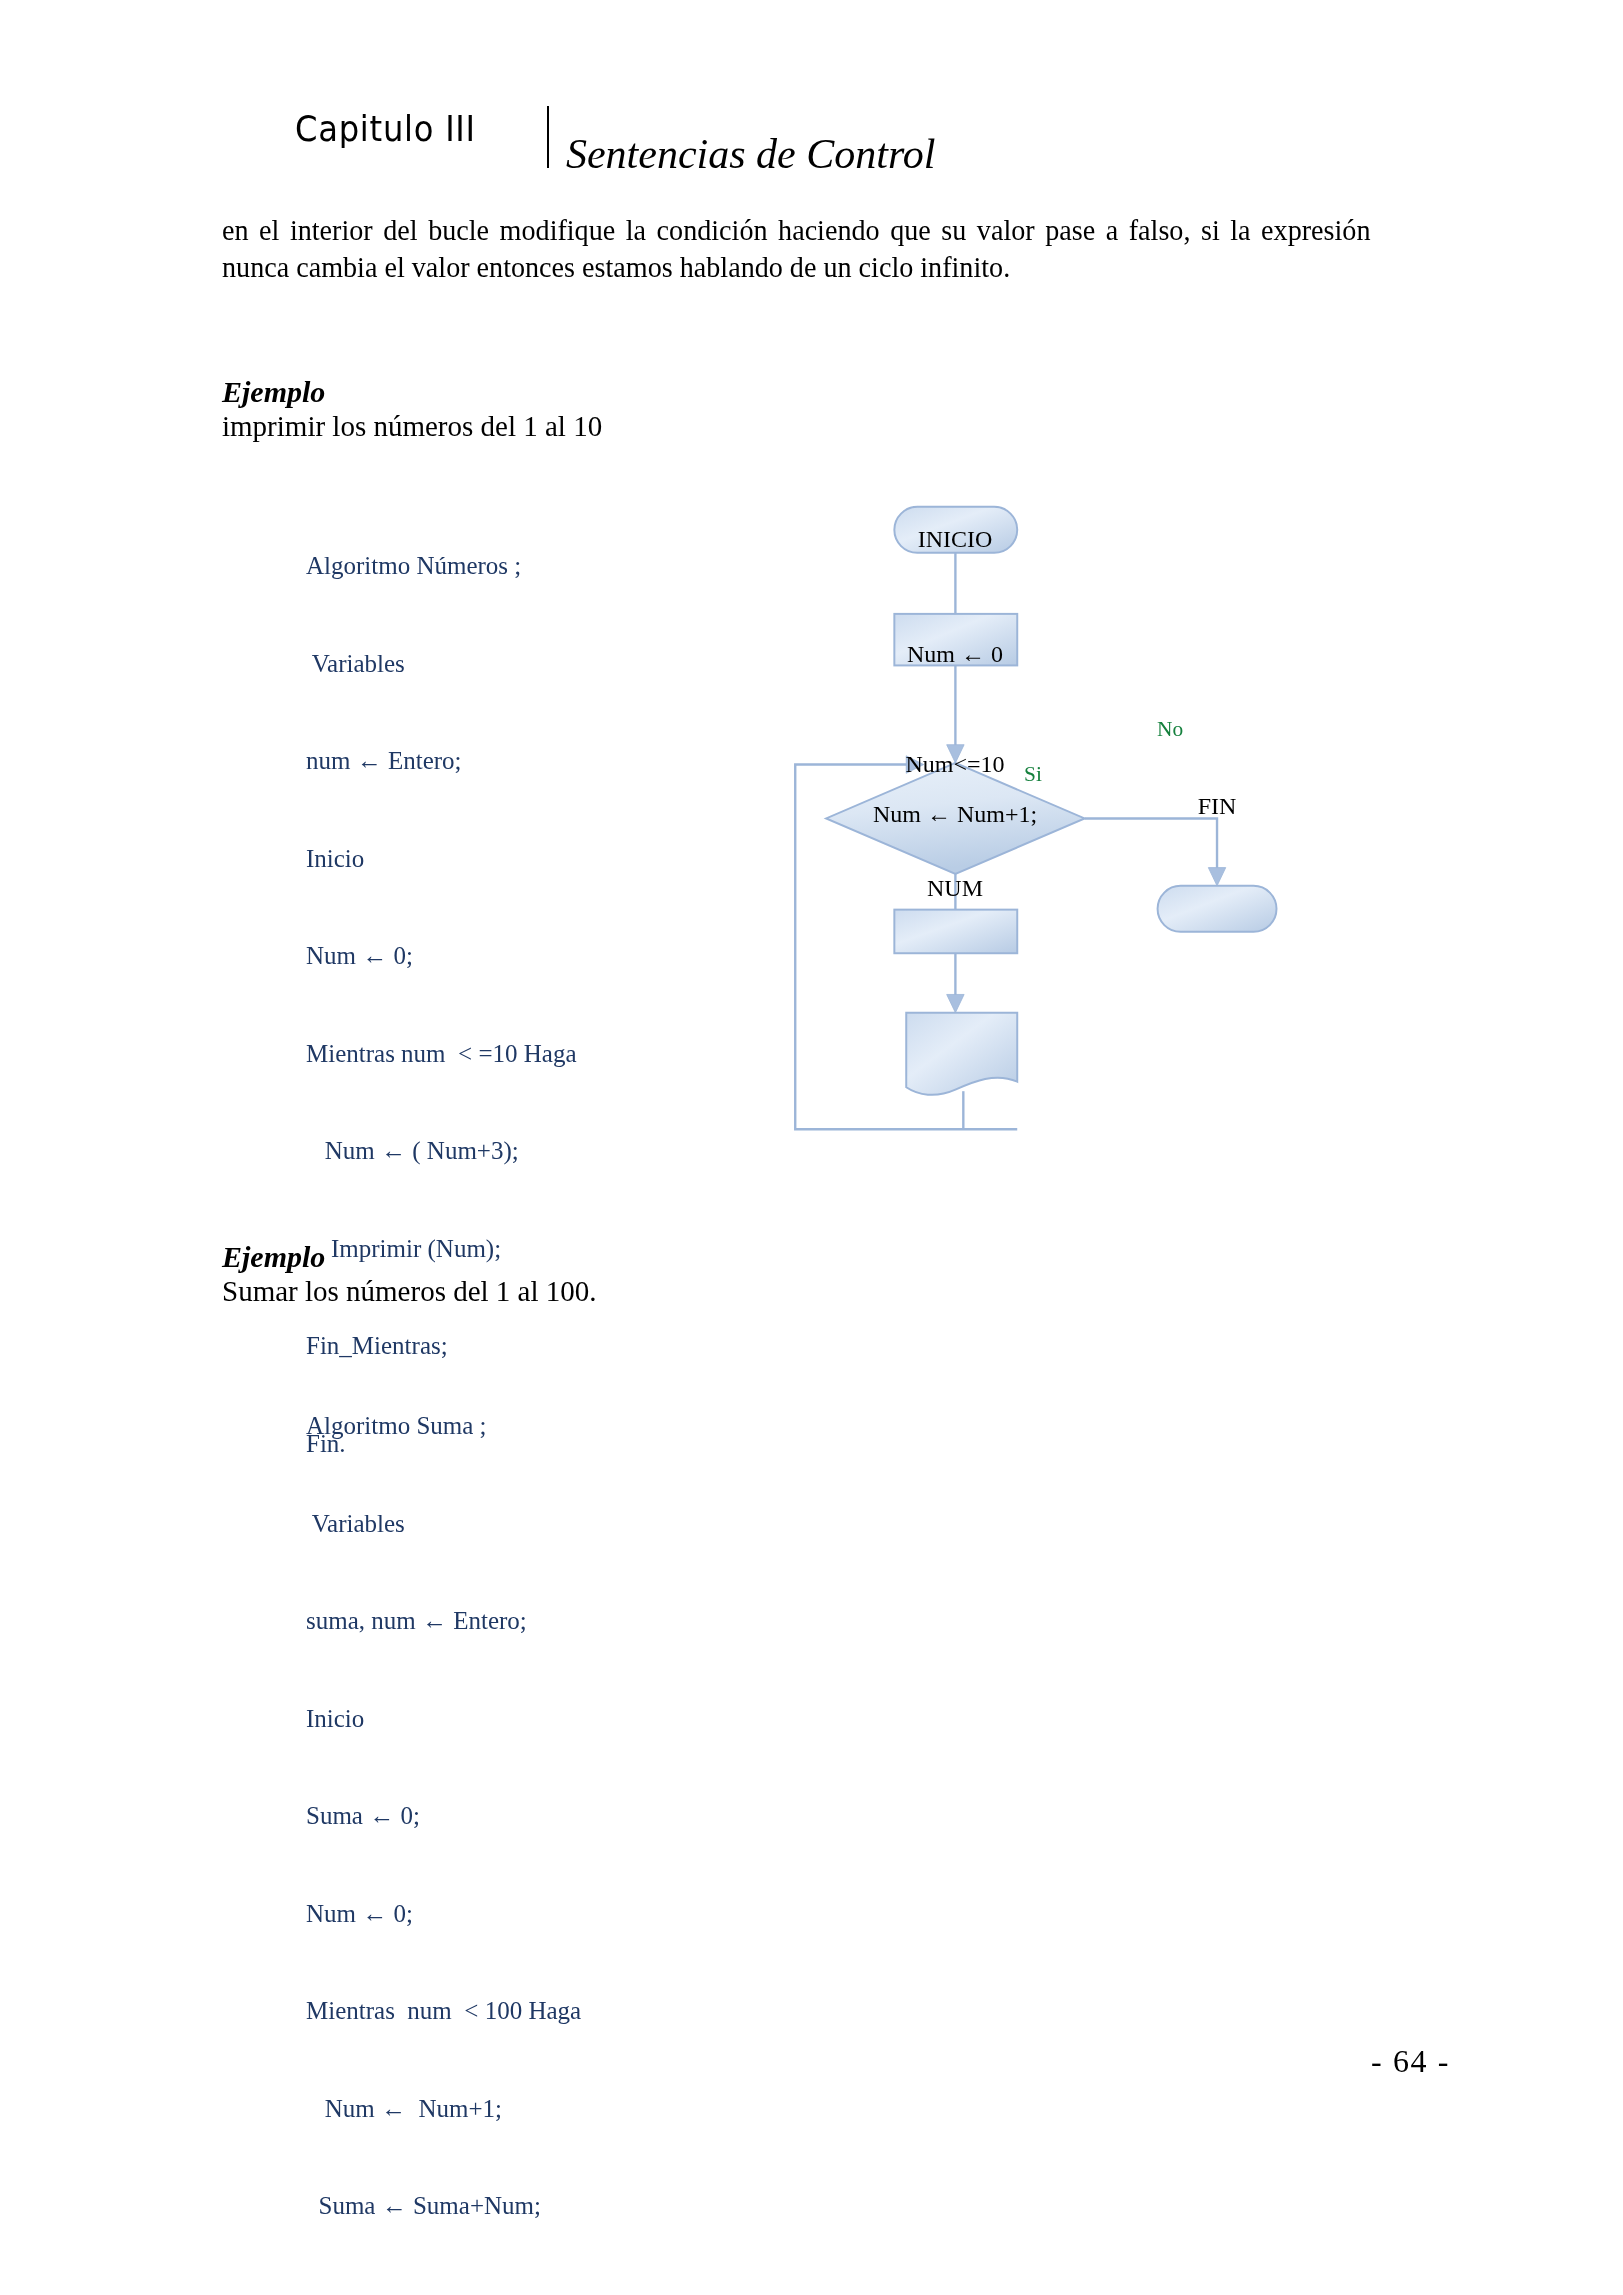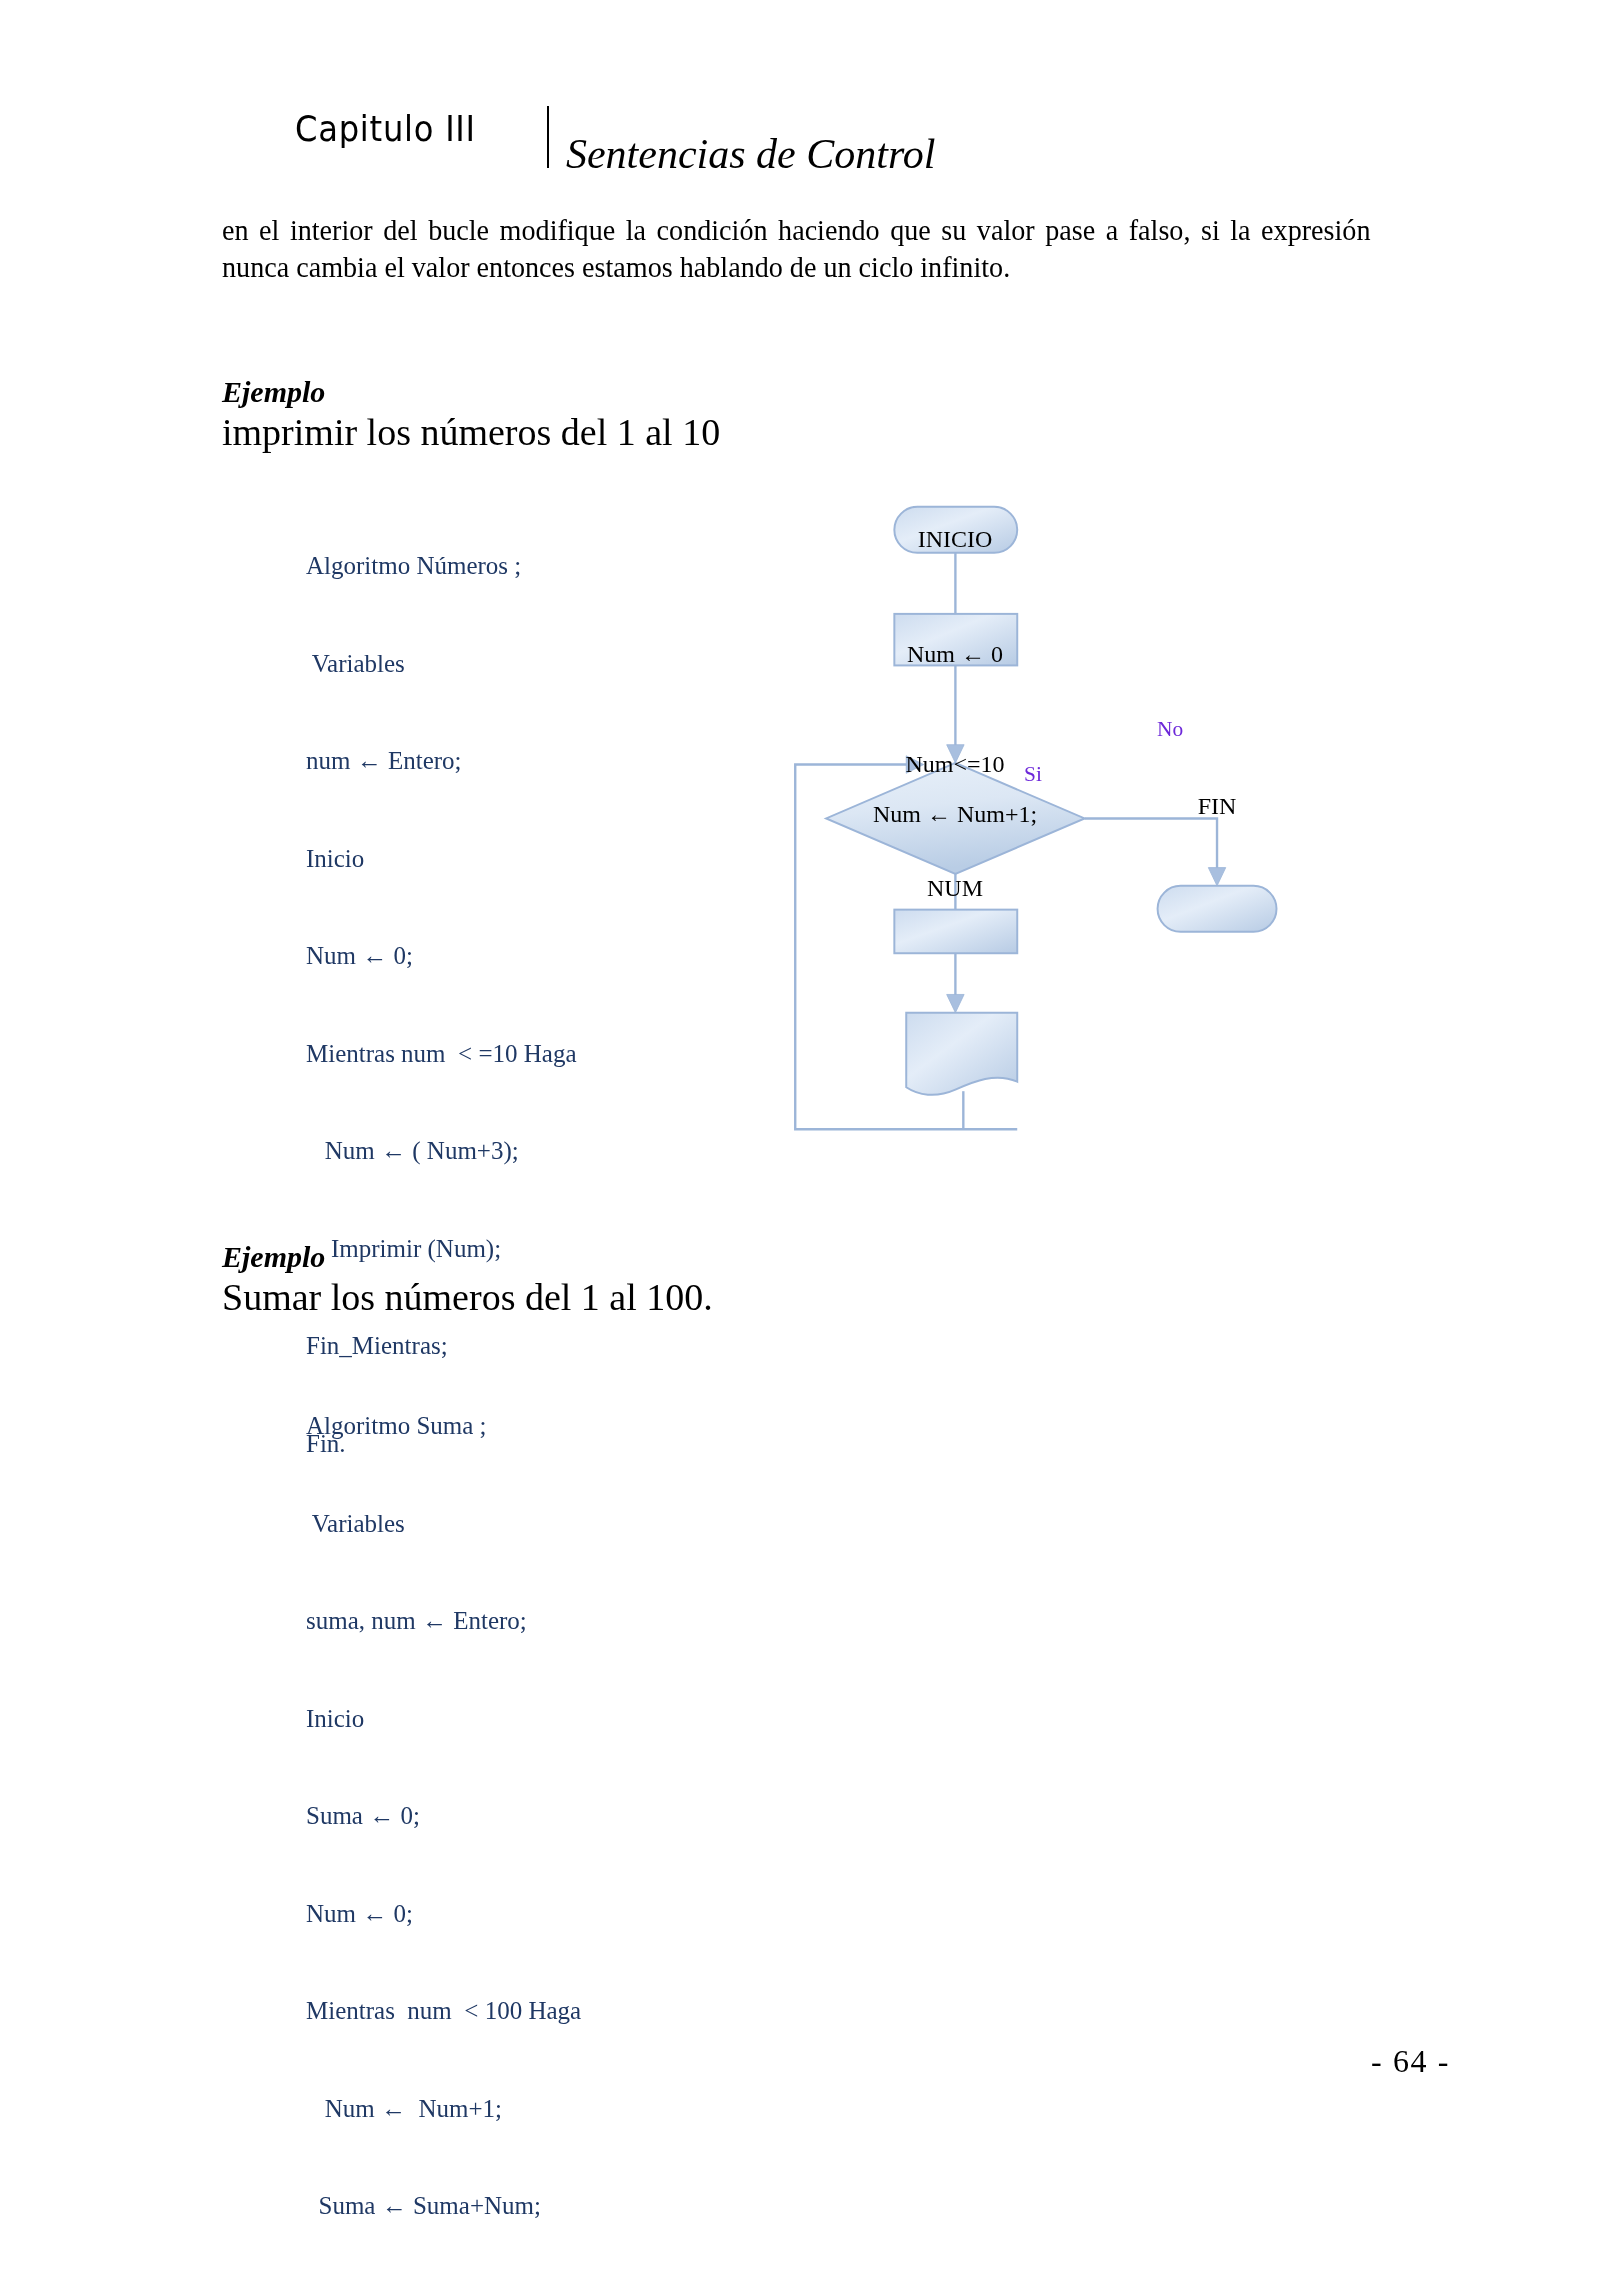--- a/index.html
+++ b/index.html
@@ -75,21 +75,21 @@
     font-family: "Liberation Serif", serif;
     font-style: italic;
     font-weight: bold;
     font-size: 30px;
     color: #000000;
   }
   .ejemplo-sub {
     position: absolute;
     left: 222px;
     font-family: "Liberation Serif", serif;
-    font-size: 38px;
+    font-size: 29px;
     color: #000000;
   }
   .ej1-head { top: 375px; }
   .ej1-sub  { top: 410px; }
   .ej2-head { top: 1240px; }
   .ej2-sub  { top: 1275px; }
 
   
   .code-block {
     position: absolute;
@@ -109,21 +109,21 @@
     left: 777px;
     top: 491px;
     width: 666px;
     height: 666px;
   }
   .flow svg { display: block; }
   .flow-label {
     position: absolute;
     font-family: "Liberation Serif", serif;
     font-size: 23px;
-    color: #6d28d9;
+    color: #15803d;
     white-space: nowrap;
     text-align: center;
   }
   .lbl-si { left: 247px; top: 271px; font-size: 21.4px; }
   .lbl-no { left: 380px; top: 226px; font-size: 21.4px; }
 
   .shape-text {
     position: absolute;
     font-family: "Liberation Serif", serif;
     font-size: 24px;

